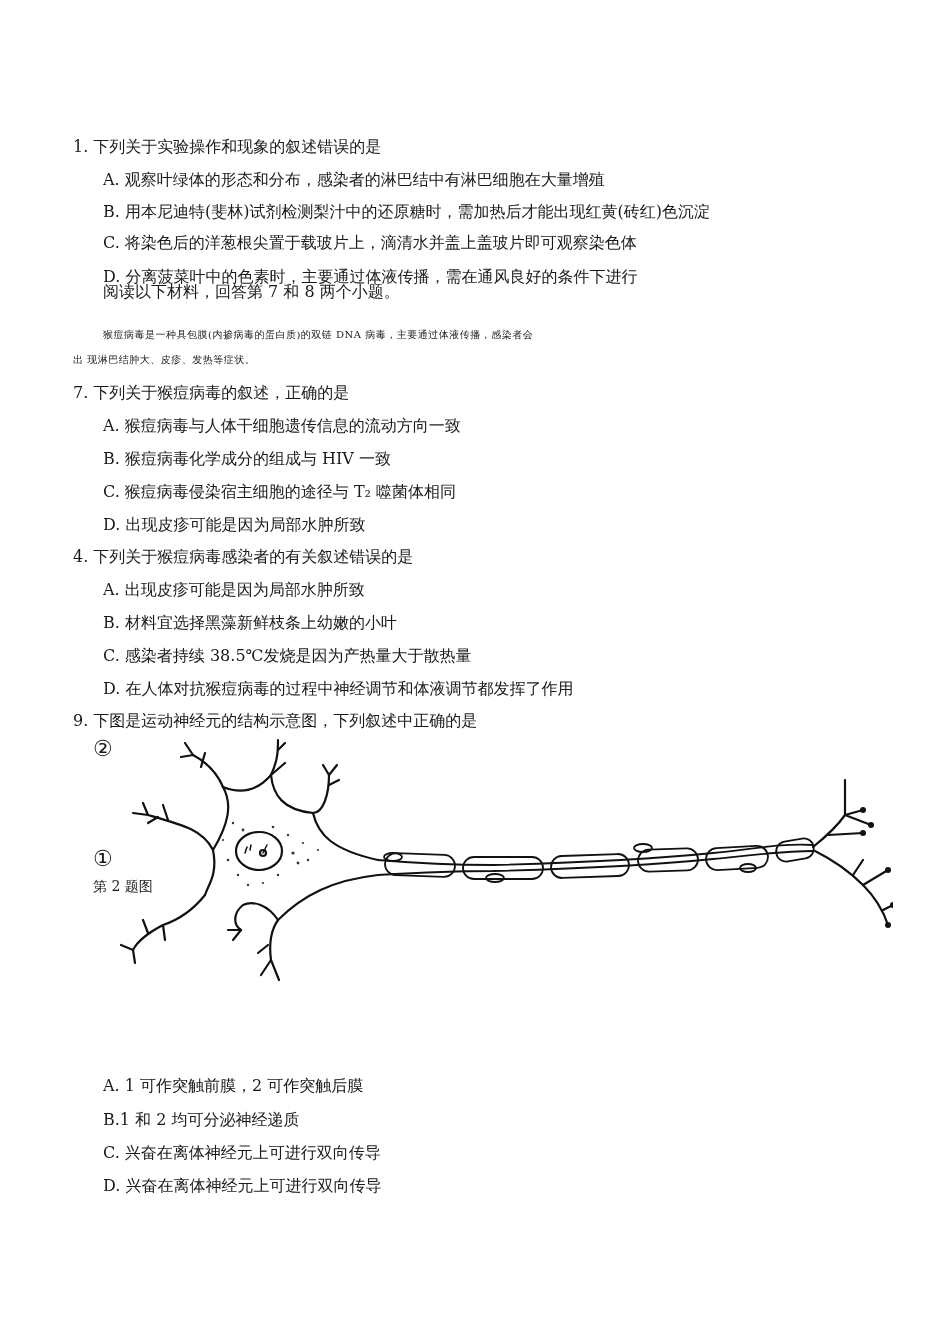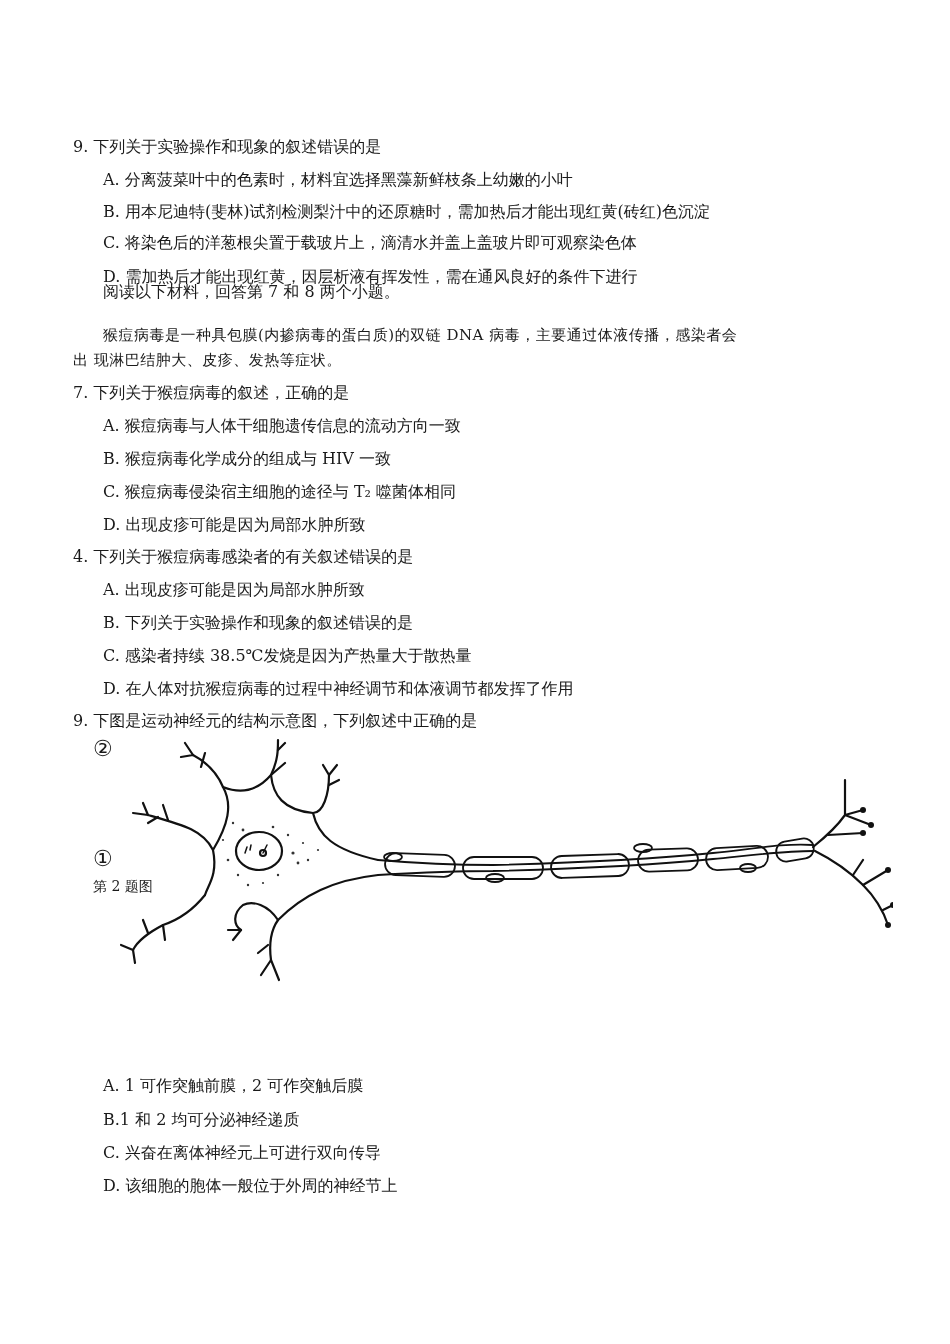--- a/index.html
+++ b/index.html
@@ -1,48 +1,48 @@
 <!DOCTYPE html>
 <html><head>
 <meta charset="utf-8">
 <style>
   html, body { margin: 0; padding: 0; background: #ffffff; }
   body { width: 950px; height: 1344px; position: relative; overflow: hidden;
          font-family: "DejaVu Serif", "Liberation Serif", serif; color: #1a1a1a; }
   .line { position: absolute; white-space: nowrap; font-size: 16px; line-height: 20px; }
   .q-stem { left: 73px; }
   .opt { left: 103px; }
-  .passage { font-size: 15px; letter-spacing: 0.5px; }
+  .passage { font-size: 10px; letter-spacing: 0.5px; }
   .fig-wrap { position: absolute; left: 93px; top: 735px; width: 800px; height: 250px; }
   .fig-label { position: absolute; font-size: 22px; line-height: 24px; }
   .fig-caption { position: absolute; font-size: 14px; line-height: 16px; }
   svg { position: absolute; left: 0; top: 0; }
 </style>
 </head>
 <body>
 
-<div class="line q-stem" style="top:137px">9.  下列关于实验操作和现象的叙述错误的是</div>
-<div class="line opt" style="top:170px">A.  分离菠菜叶中的色素时，材料宜选择黑藻新鲜枝条上幼嫩的小叶</div>
+<div class="line q-stem" style="top:137px">1.  下列关于实验操作和现象的叙述错误的是</div>
+<div class="line opt" style="top:170px">A.  观察叶绿体的形态和分布，感染者的淋巴结中有淋巴细胞在大量增殖</div>
 <div class="line opt" style="top:202px">B.  用本尼迪特(斐林)试剂检测梨汁中的还原糖时，需加热后才能出现红黄(砖红)色沉淀</div>
 <div class="line opt" style="top:233px">C.  将染色后的洋葱根尖置于载玻片上，滴清水并盖上盖玻片即可观察染色体</div>
-<div class="line opt" style="top:267px">D.  需加热后才能出现红黄，因层析液有挥发性，需在通风良好的条件下进行</div>
+<div class="line opt" style="top:267px">D.  分离菠菜叶中的色素时，主要通过体液传播，需在通风良好的条件下进行</div>
 
 <div class="line opt" style="top:282px">阅读以下材料，回答第 7 和 8 两个小题。</div>
 <div class="line passage" style="top:325px; left:103px">猴痘病毒是一种具包膜(内掺病毒的蛋白质)的双链 DNA 病毒，主要通过体液传播，感染者会</div>
 <div class="line passage" style="top:350px; left:73px">出  现淋巴结肿大、皮疹、发热等症状。</div>
 
 <div class="line q-stem" style="top:383px">7. 下列关于猴痘病毒的叙述，正确的是</div>
 <div class="line opt" style="top:416px">A.  猴痘病毒与人体干细胞遗传信息的流动方向一致</div>
 <div class="line opt" style="top:449px">B.  猴痘病毒化学成分的组成与 HIV  一致</div>
 <div class="line opt" style="top:482px">C.  猴痘病毒侵染宿主细胞的途径与 T₂ 噬菌体相同</div>
 <div class="line opt" style="top:515px">D.  出现皮疹可能是因为局部水肿所致</div>
 
 <div class="line q-stem" style="top:547px">4.  下列关于猴痘病毒感染者的有关叙述错误的是</div>
 <div class="line opt" style="top:580px">A.  出现皮疹可能是因为局部水肿所致</div>
-<div class="line opt" style="top:613px">B.  下列关于实验操作和现象的叙述错误的是</div>
+<div class="line opt" style="top:613px">B.  材料宜选择黑藻新鲜枝条上幼嫩的小叶</div>
 <div class="line opt" style="top:646px">C.  感染者持续 38.5℃发烧是因为产热量大于散热量</div>
 <div class="line opt" style="top:679px">D.  在人体对抗猴痘病毒的过程中神经调节和体液调节都发挥了作用</div>
 
 <div class="line q-stem" style="top:711px">9.  下图是运动神经元的结构示意图，下列叙述中正确的是</div>
 
 <div class="fig-wrap">
   <svg width="800" height="250" viewBox="0 0 800 250">
     <g fill="none" stroke="#111" stroke-width="2.2" stroke-linecap="round" stroke-linejoin="round">
 
       <path d="M55 80 C90 90 110 95 120 115 C125 140 115 150 112 160"></path>
@@ -125,13 +125,13 @@
     </g>
   </svg>
   <div class="fig-label" style="left:0px; top:2px">②</div>
   <div class="fig-label" style="left:0px; top:112px">①</div>
   <div class="fig-caption" style="left:0px; top:143px">第 2 题图</div>
 </div>
 
 <div class="line opt" style="top:1076px">A. 1   可作突触前膜，2 可作突触后膜</div>
 <div class="line opt" style="top:1110px">B.1   和 2 均可分泌神经递质</div>
 <div class="line opt" style="top:1143px">C.  兴奋在离体神经元上可进行双向传导</div>
-<div class="line opt" style="top:1176px">D.  该细胞的胞体一般位于外周的神经节上</div>
+<div class="line opt" style="top:1176px">D.  兴奋在离体神经元上可进行双向传导</div>
 
 </body></html>

